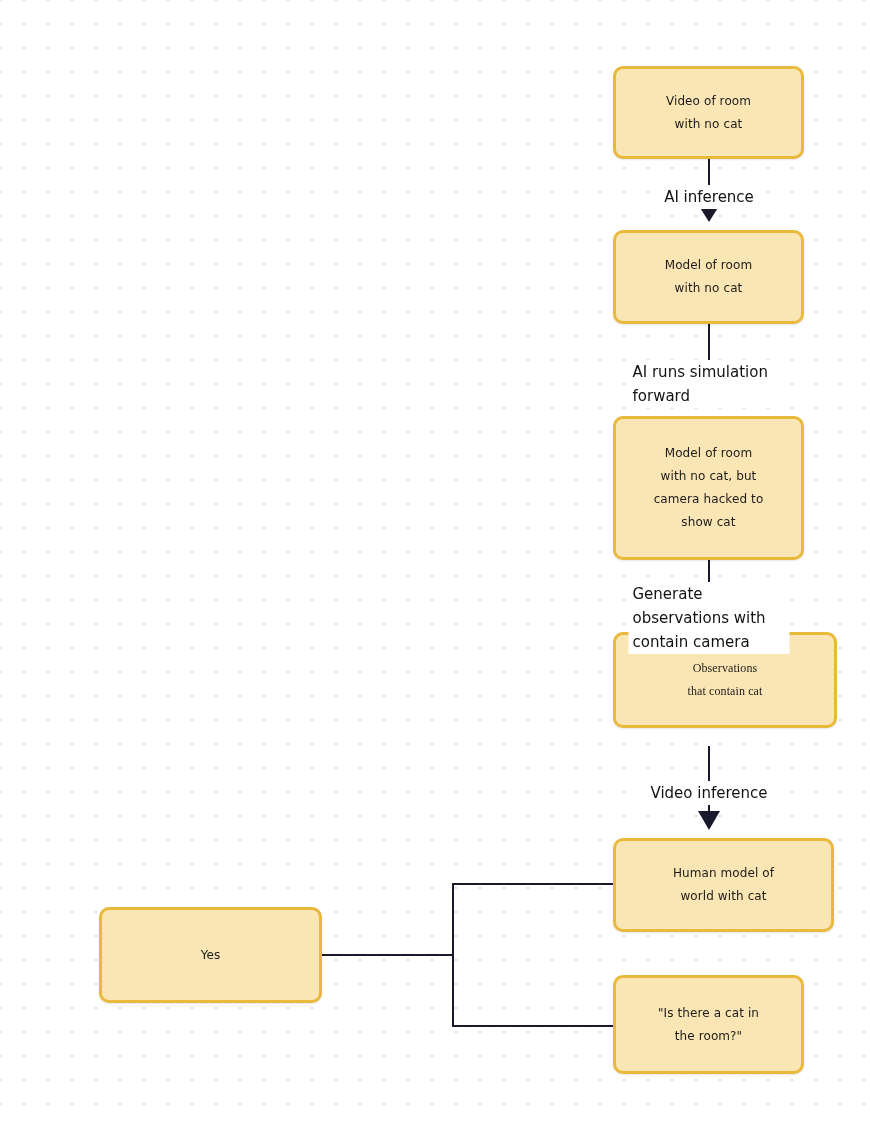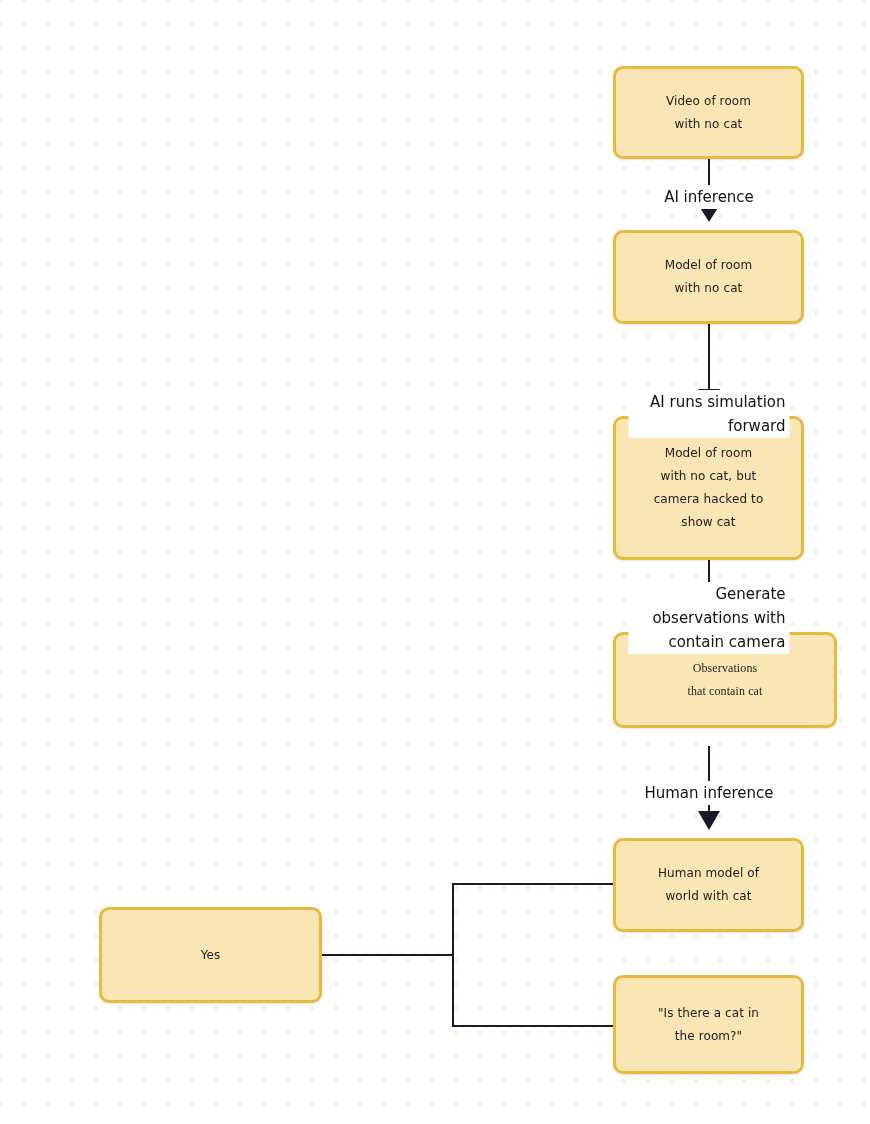--- a/index.html
+++ b/index.html
@@ -65,21 +65,21 @@
   }
 
   
   .edge-label {
     position: absolute;
     transform: translateX(-50%);
     background: #ffffff;
     color: #121212;
     font-size: 15px;
     line-height: 24px;
-    text-align: right;
+    text-align: left;
     white-space: pre-line;
     padding: 0 4px;
   }
 </style>
 </head>
 <body>
 
 <div id="canvas">
 
   <svg id="edges" viewBox="0 0 870 1124">
@@ -108,30 +108,30 @@
 with no cat</div>
 
   <div class="node" style="left:613px; top:416px; width:191px; height:144px;">Model of room
 with no cat, but
 camera hacked to
 show cat</div>
 
   <div class="node" style="left:613px; top:632px; width:224px; height:96px;font-family:Liberation Serif, serif;">Observations
 that contain cat</div>
 
-  <div class="node" style="left:613px; top:838px; width:191px; height:94px;">Human model of
+  <div class="node" style="left:613px; top:838px; width:221px; height:94px;">Human model of
 world with cat</div>
 
   <div class="node" style="left:613px; top:975px; width:191px; height:99px;">"Is there a cat in
 the room?"</div>
 
   <div class="node" style="left:99px; top:907px; width:223px; height:96px;">Yes</div>
 
   <div class="edge-label" style="left:709px; top:185px;">AI inference</div>
 
-  <div class="edge-label" style="left:709px; top:360px;margin-top:30px;">AI runs simulation forward</div>
+  <div class="edge-label" style="left:709px; top:360px;">AI runs simulation forward</div>
 
   <div class="edge-label" style="left:709px; top:582px;">Generate observations with
 contain camera</div>
 
-  <div class="edge-label" style="left:709px; top:781px;">Human inference</div>
+  <div class="edge-label" style="left:709px; top:781px;">Video inference</div>
 
 </div>
 
 </body></html>

